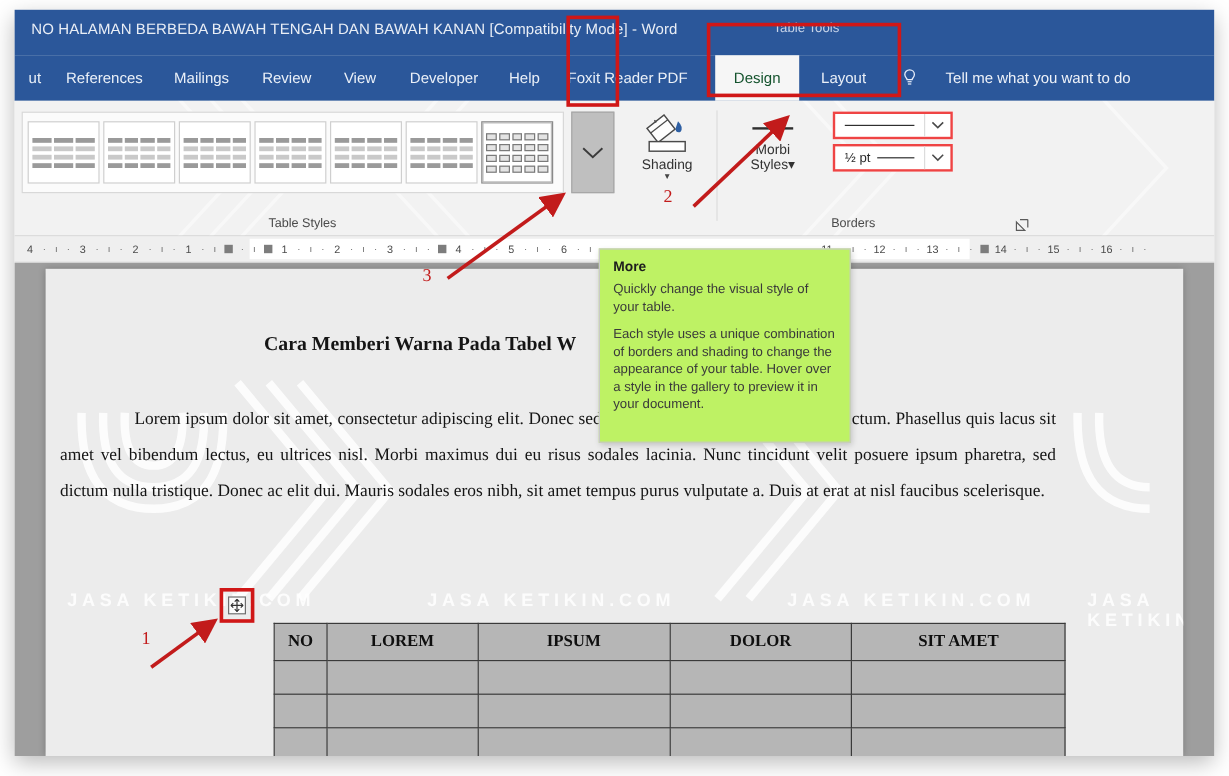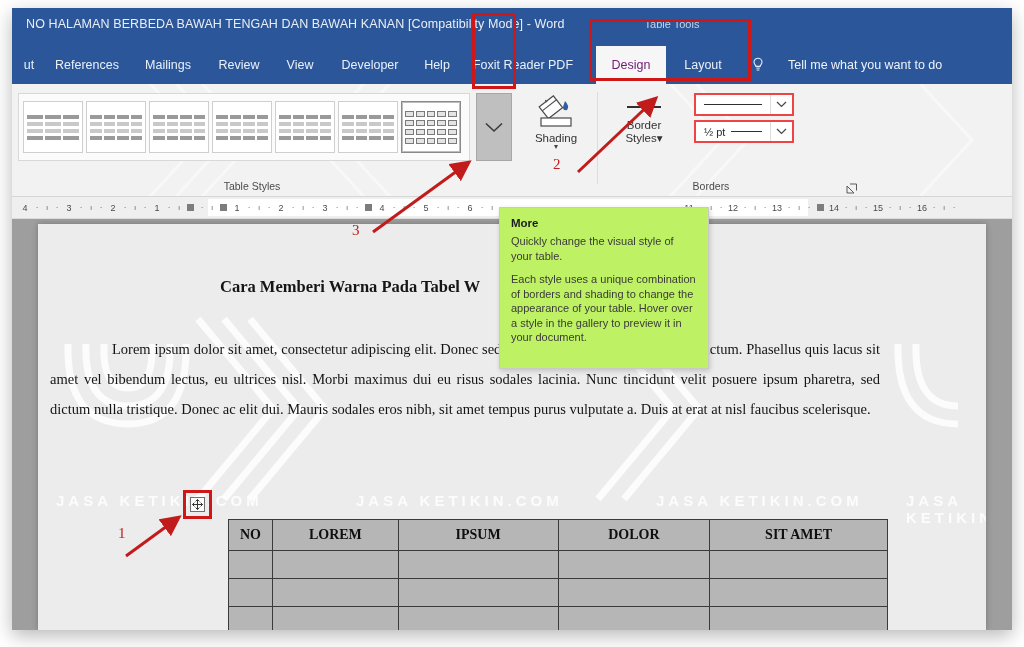--- a/index.html
+++ b/index.html
@@ -46,21 +46,21 @@
     background:#2b579a;
   }
   .tab {
     position:absolute; top:0; height:38px;
     color:#eaf0f8; font-size:12.5px;
     display:flex; align-items:center; justify-content:center;
     padding:0 10px; white-space:nowrap;
     cursor:pointer;
   }
   .tab.active {
-    background:#f6f6f6; color:#701a75;
+    background:#f6f6f6; color:#14532d;
   }
   .tellme {
     position:absolute; top:0; left:740px; height:38px;
     display:flex; align-items:center; gap:24px;
     color:#eef2f9; font-size:12.5px; white-space:nowrap;
   }
   .bulb { width:12px; height:16px; position:relative; }
   .bulb svg { display:block; }
 
   
@@ -514,21 +514,21 @@
       <div class="group-label" style="left:0;width:480px;">Table Styles</div>
     </div>
 
     <div class="group-sep" style="left:585px;"></div>
 
     <div class="group" style="left:586px;width:266px;">
 
       <div class="bstyles" style="left:14px;">
         <div class="bstyles-line"></div>
         <div class="bstyles-txt">
-          <span>Border</span><br>
+          <span>Morbi</span><br>
           <span>Styles</span><span>▾</span>
         </div>
       </div>
 
       <div class="combo" style="left:96px;top:9px;width:100px;height:23px;">
         <div class="val">
               <i class="solidline"></i>
             </div>
         <div class="arrow">
           <svg width="11" height="7" viewBox="0 0 11 7">

